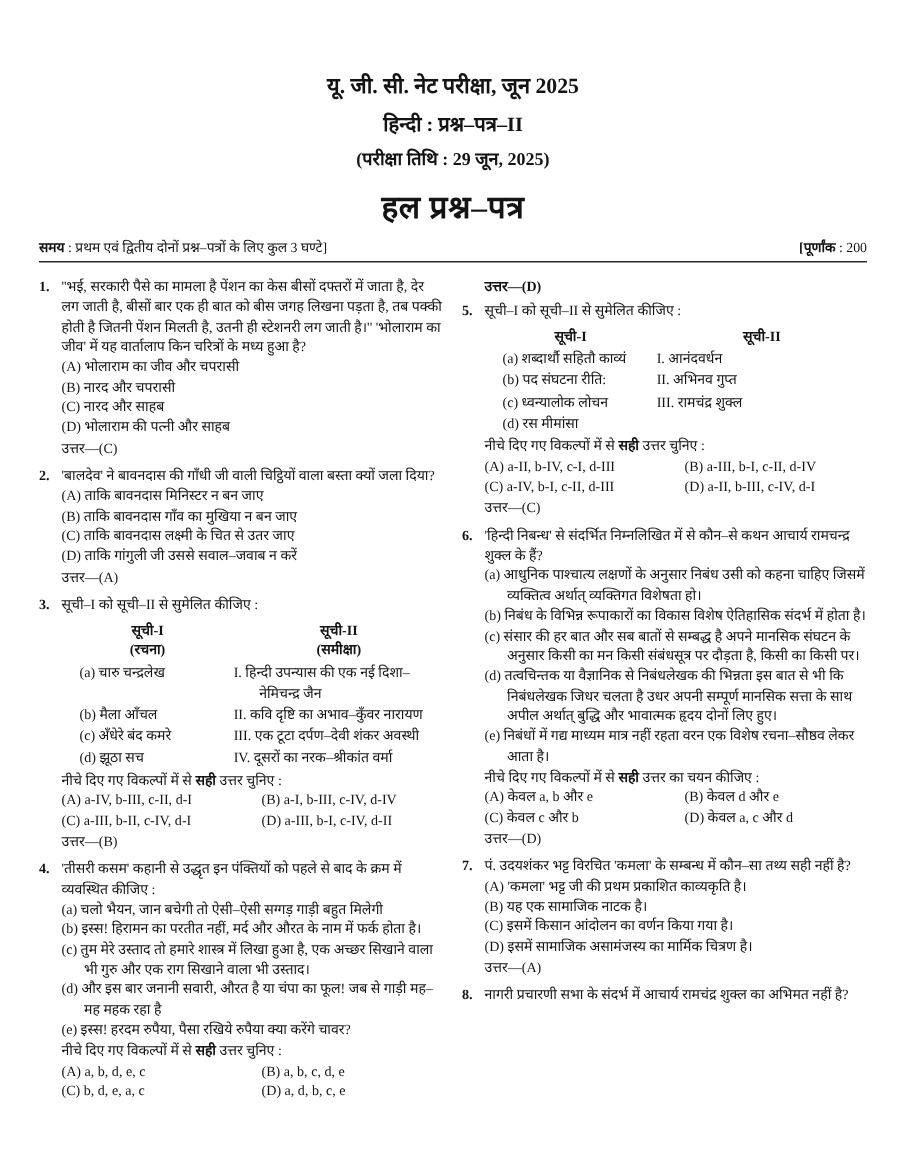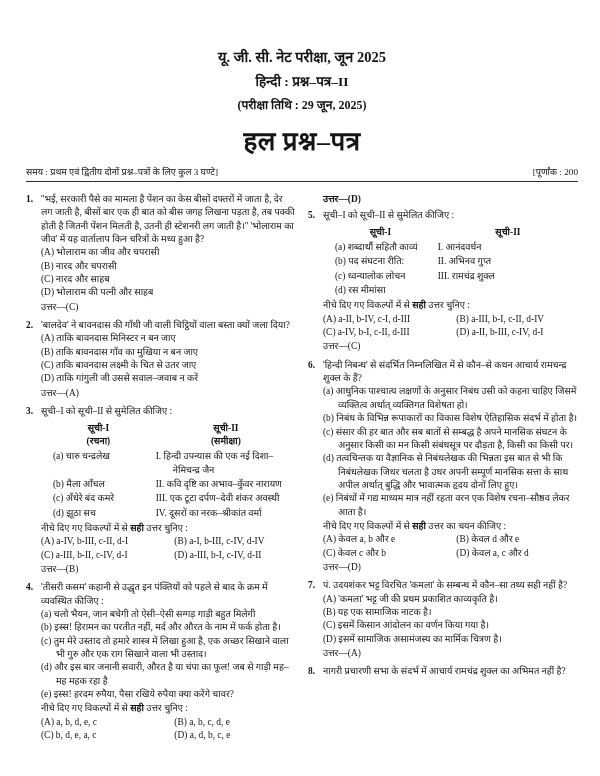--- a/index.html
+++ b/index.html
@@ -7,24 +7,24 @@
     position:relative; width:600px; height:776px; margin:0 auto;
     background:#ffffff; box-sizing:border-box;
     padding:46px 22px 6px 26px;
     font-family:"Liberation Serif","DejaVu Serif",serif;
     color:#141414; overflow:hidden;
   }
   .hdr { text-align:center; font-weight:bold; }
   .hdr-l1 { font-size:14.5px; margin-bottom:6px; }
   .hdr-l2 { font-size:13.5px; margin-bottom:6px; }
   .hdr-l3 { font-size:12px; }
-  .main-title { text-align:center; font-size:26px; font-weight:bold; margin:9px 0 7px; letter-spacing:.5px; }
+  .main-title { text-align:center; font-size:21px; font-weight:bold; margin:9px 0 7px; letter-spacing:.5px; }
   .meta { display:flex; justify-content:space-between; align-items:flex-end;
           border-bottom:1.6px solid #2a2a2a; padding-bottom:3px; font-size:9.2px; }
-  .meta b { font-weight:normal; }
+  .meta b { font-weight:bold; }
   .cols { display:flex; gap:12px; margin-top:11px; }
   .col { width:270px; min-width:0; font-size:9.4px; line-height:1.42; }
   .q { display:flex; margin-bottom:4px; }
   .q-num { font-weight:bold; width:15px; flex:none; }
   .q-content { flex:1; min-width:0; }
   .opt { padding-left:15px; text-indent:-15px; }
   .sub-item { padding-left:15px; text-indent:-15px; }
   .opt-grid { display:grid; grid-template-columns:1.08fr 1fr; column-gap:2px; }
   .answer { font-weight:normal; margin:1px 0 1px; }
   .answer-top { font-weight:bold; margin:0 0 3px 15px; font-size:9.4px; }

